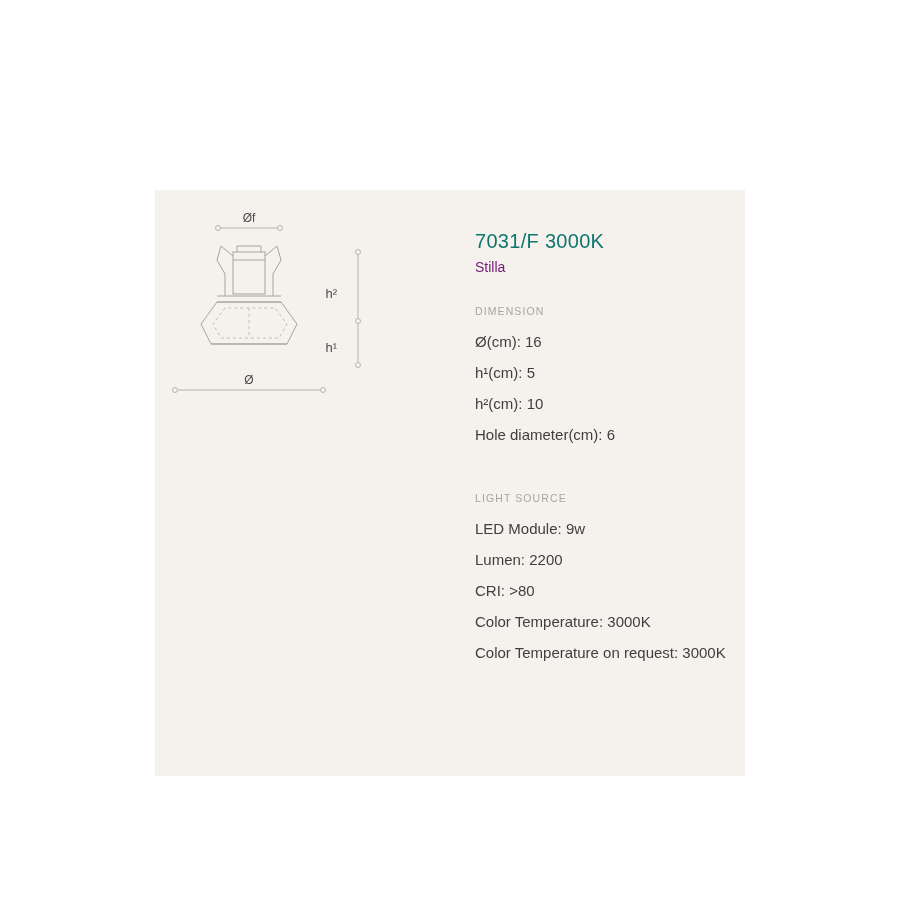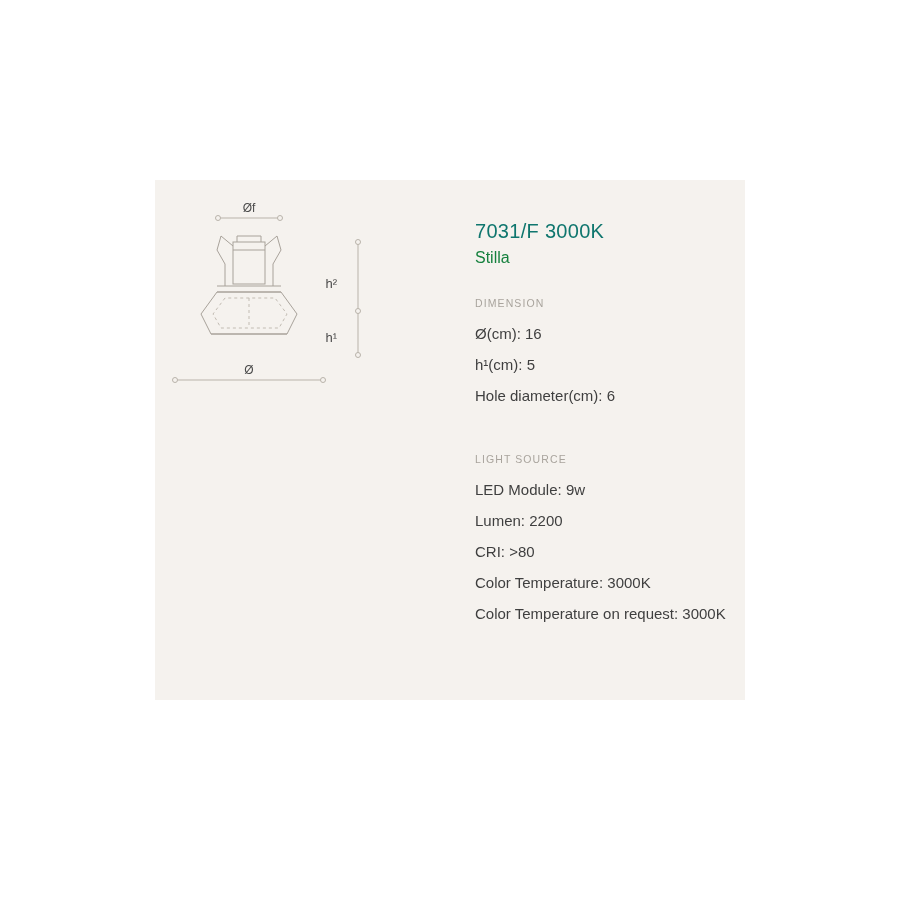--- a/index.html
+++ b/index.html
@@ -11,23 +11,23 @@
     overflow: hidden;
   }
   body {
     font-family: "Liberation Sans", sans-serif;
     color: #3b3b3b;
   }
 
   #product-card {
     position: absolute;
     left: 155px;
-    top: 180px;
+    top: 190px;
     width: 590px;
-    height: 520px;
+    height: 586px;
     background: #f5f2ee;
     box-sizing: border-box;
   }
 
   
   #diagram {
     position: absolute;
     left: 0;
     top: 0;
     width: 260px;
@@ -45,22 +45,22 @@
 
   .product-code {
     font-size: 20px;
     font-weight: 400;
     letter-spacing: 0.3px;
     color: #0f766e;
     margin: 0 0 6px 0;
     white-space: nowrap;
   }
   .product-name {
-    font-size: 16px;
-    color: #15803d;
+    font-size: 14px;
+    color: #701a75;
     margin: 0 0 30px 0;
   }
 
   .section-title {
     font-size: 10.5px;
     letter-spacing: 1.1px;
     color: #a9a49d;
     margin: 0 0 16px 0;
     text-transform: uppercase;
   }
@@ -149,20 +149,21 @@
 
   <div id="specs">
 
     <h1 class="product-code">7031/F 3000K</h1>
     <div class="product-name">Stilla</div>
 
     <div class="spec-group">
       <div class="section-title">DIMENSION</div>
       <p class="spec-line">Ø(cm): 16</p>
       <p class="spec-line">h¹(cm): 5</p>
+      <p class="spec-line">h²(cm): 10</p>
       <p class="spec-line">Hole diameter(cm): 6</p>
     </div>
 
     <div class="spec-group last gap-before">
       <div class="section-title">LIGHT SOURCE</div>
       <p class="spec-line">LED Module: 9w</p>
       <p class="spec-line">Lumen: 2200</p>
       <p class="spec-line">CRI: &gt;80</p>
       <p class="spec-line">Color Temperature: 3000K</p>
       <p class="spec-line">Color Temperature on request: 3000K</p>

